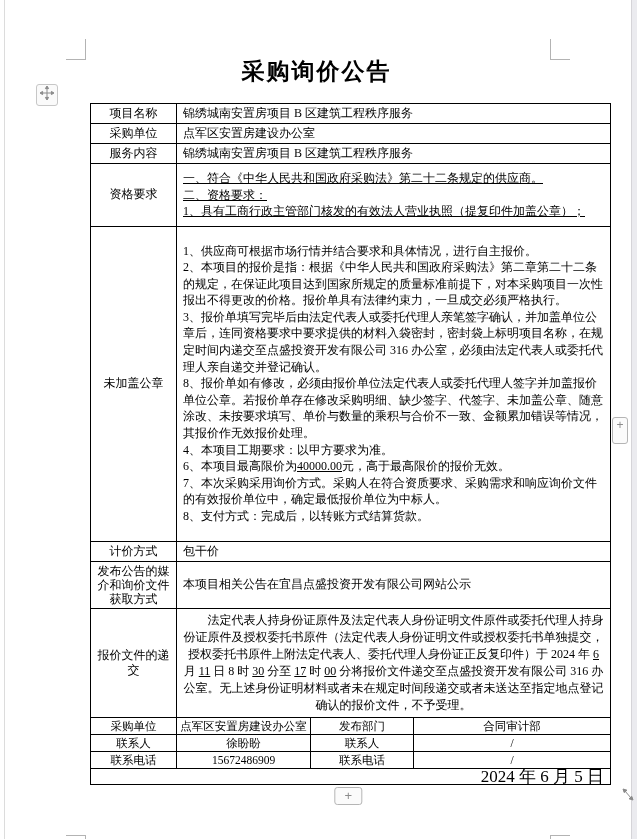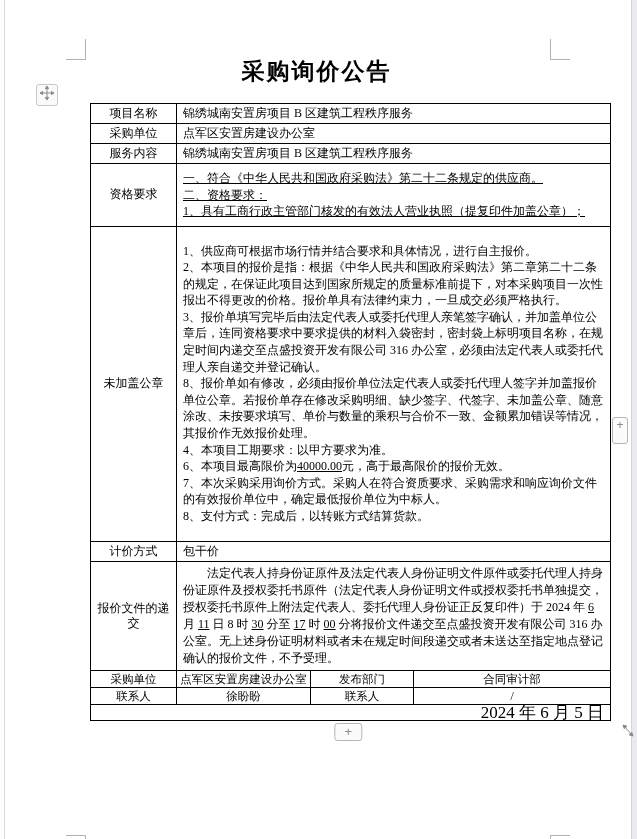--- a/index.html
+++ b/index.html
@@ -23,21 +23,21 @@
   td{border:1px solid #000;font-size:12px;vertical-align:middle;overflow:hidden;box-sizing:border-box;}
   td.label{text-align:center;padding:2px 3px;line-height:15px;}
   td.value{text-align:left;padding:1px 6px;line-height:17px;}
   tr.info-row td{height:20px;}
   td.qual-content{padding:6px 6px;line-height:16.5px;height:62px;text-decoration:underline;}
   td.notice-content{padding:16px 6px;line-height:16.6px;height:258px;}
   td.notice-content .para{margin:0;}
   tr.pricing-row td{height:20px;}
   tr.media-row td{height:42px;}
   td.media-label{line-height:14px;}
-  td.submit-content{padding:3px 6px;line-height:17px;height:88px;}
+  td.submit-content{padding:3px 6px;line-height:17px;height:88px;text-align:center;}
   tr.contact-row td{height:17px;font-size:11.5px;text-align:center;padding:0 2px;white-space:nowrap;line-height:16px;}
   tr.date-row td{height:15px;text-align:right;padding:0 6px;font-size:17px;line-height:15px;}
   
   .below-row{position:relative;height:22px;}
   .add-row-btn{position:absolute;left:50%;transform:translateX(-56%);top:2px;width:26px;height:16px;
     border:1px solid #b5b5b5;border-radius:3px;background:#fbfbfb;color:#8b8b8b;
     font-family:"Liberation Sans",sans-serif;font-size:13px;line-height:15px;text-align:center;cursor:pointer;}
   .add-col-btn{position:absolute;left:522px;top:314px;width:14px;height:25px;
     border:1px solid #b5b5b5;border-radius:3px;background:#fbfbfb;color:#8b8b8b;
     font-family:"Liberation Sans",sans-serif;font-size:12px;line-height:14px;text-align:center;cursor:pointer;}
@@ -128,36 +128,46 @@
         <div class="para"><span>7、本次采购采用询价方式。采购人在符合资质要求、采购需求和响应询价文件的有效报价单位中，确定最低报价单位为中标人。</span></div>
         <div class="para"><span>8、支付方式：完成后，以转账方式结算货款。</span></div>
       </td>
     </tr>
 
     <tr class="pricing-row">
       <td class="label">计价方式</td>
       <td class="value" colspan="3">包干价</td>
     </tr>
 
+    <tr class="media-row">
+      <td class="label media-label">发布公告的媒介和询价文件获取方式</td>
+      <td class="value" colspan="3">本项目相关公告在宜昌点盛投资开发有限公司网站公示</td>
+    </tr>
 
     <tr>
       <td class="label">报价文件的递交</td>
       <td class="value submit-content" colspan="3"><span>　　法定代表人持身份证原件及法定代表人身份证明文件原件或委托代理人持身份证原件及授权委托书原件（法定代表人身份证明文件或</span><span class="b">授权委托书单独提交</span><span>，授权委托书原件上附法定代表人、委托代理人身份证正反复印件）于 2024 年 </span><span style="text-decoration: underline;">6</span><span> 月 </span><span style="text-decoration: underline;">11</span><span> 日 8 时 </span><span style="text-decoration: underline;">30</span><span> 分至 </span><span style="text-decoration: underline;">17</span><span> 时 </span><span style="text-decoration: underline;">00</span><span> 分将报价文件递交至</span><span class="b">点盛投资开发有限公司 316 办公室。无上述身份证明材料或者未在规定时间段递交或者未送达至指定地点登记确认的报价文件，不予受理。</span></td>
     </tr>
 
     <tr class="contact-row">
       <td>采购单位</td>
       <td>点军区安置房建设办公室</td>
       <td>发布部门</td>
       <td>合同审计部</td>
     </tr>
     <tr class="contact-row">
       <td>联系人</td>
       <td>徐盼盼</td>
       <td>联系人</td>
+      <td>/</td>
+    </tr>
+    <tr class="contact-row">
+      <td>联系电话</td>
+      <td>15672486909</td>
+      <td>联系电话</td>
       <td>/</td>
     </tr>
 
     <tr class="date-row">
       <td colspan="4">2024 年 6 月 5 日</td>
     </tr>
   </tbody>
     </table>
 
   <div class="add-col-btn">+</div>

